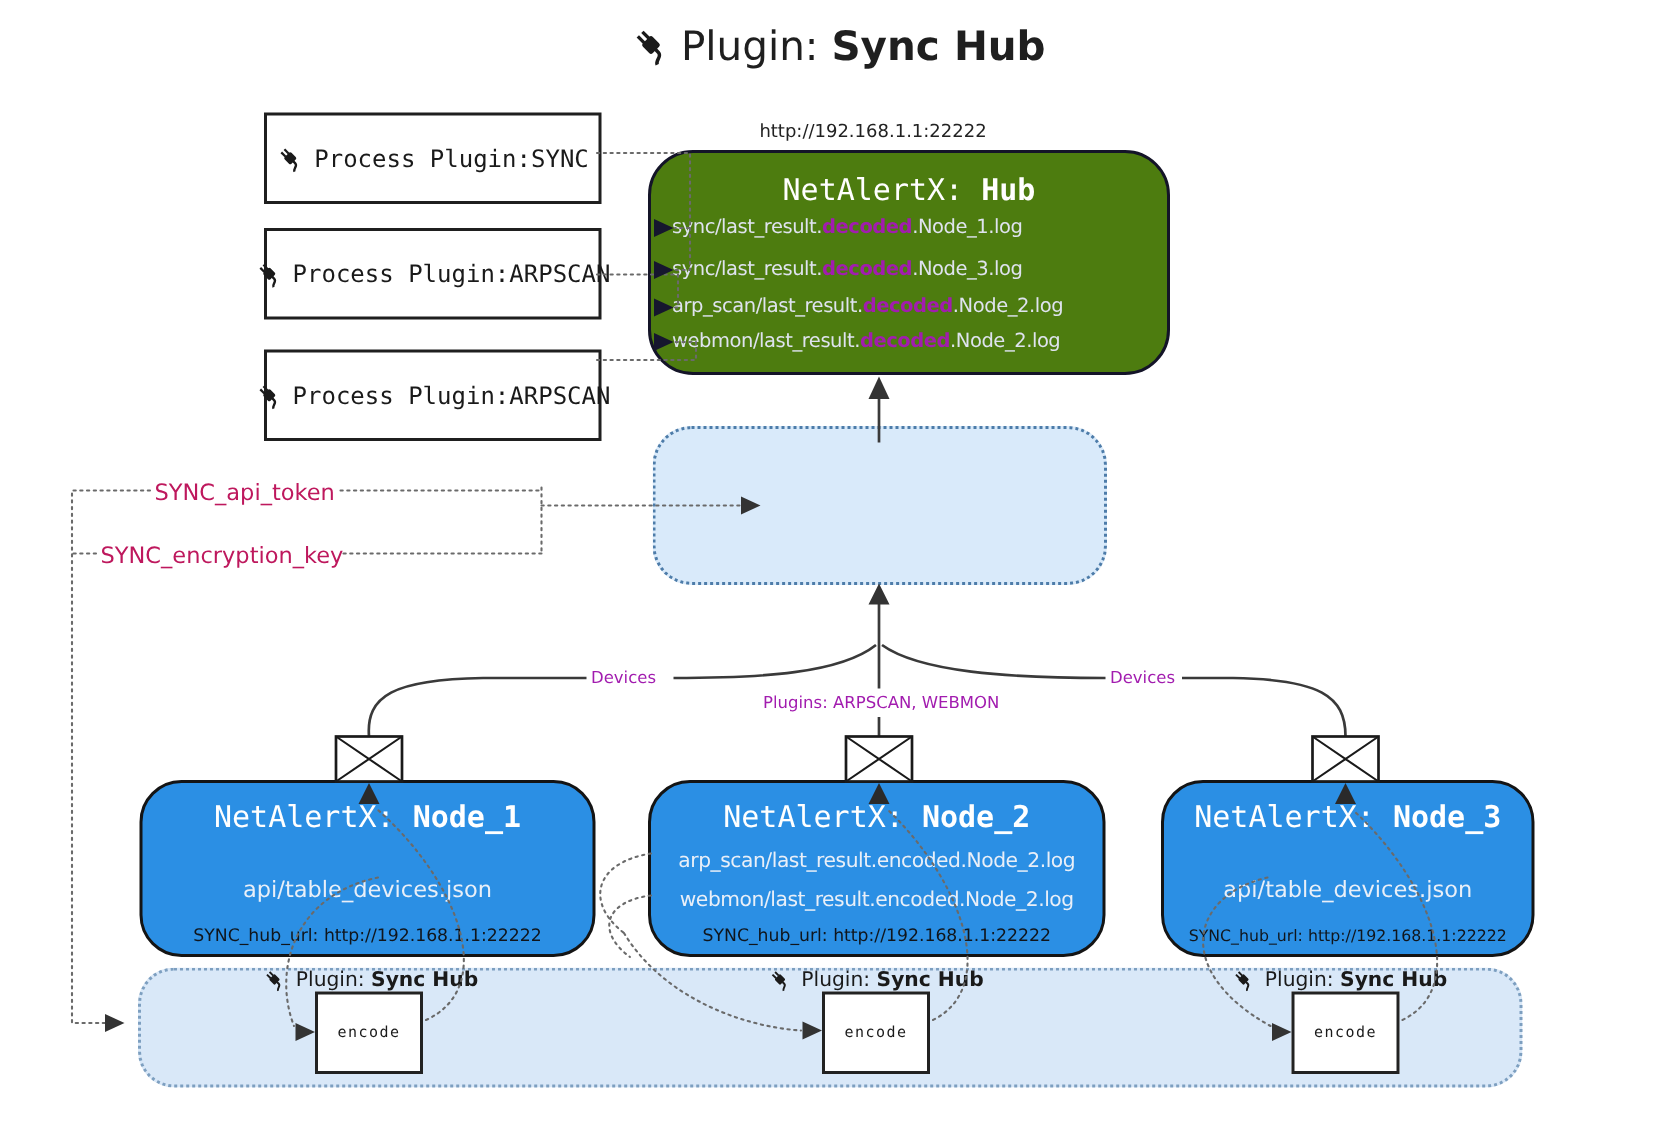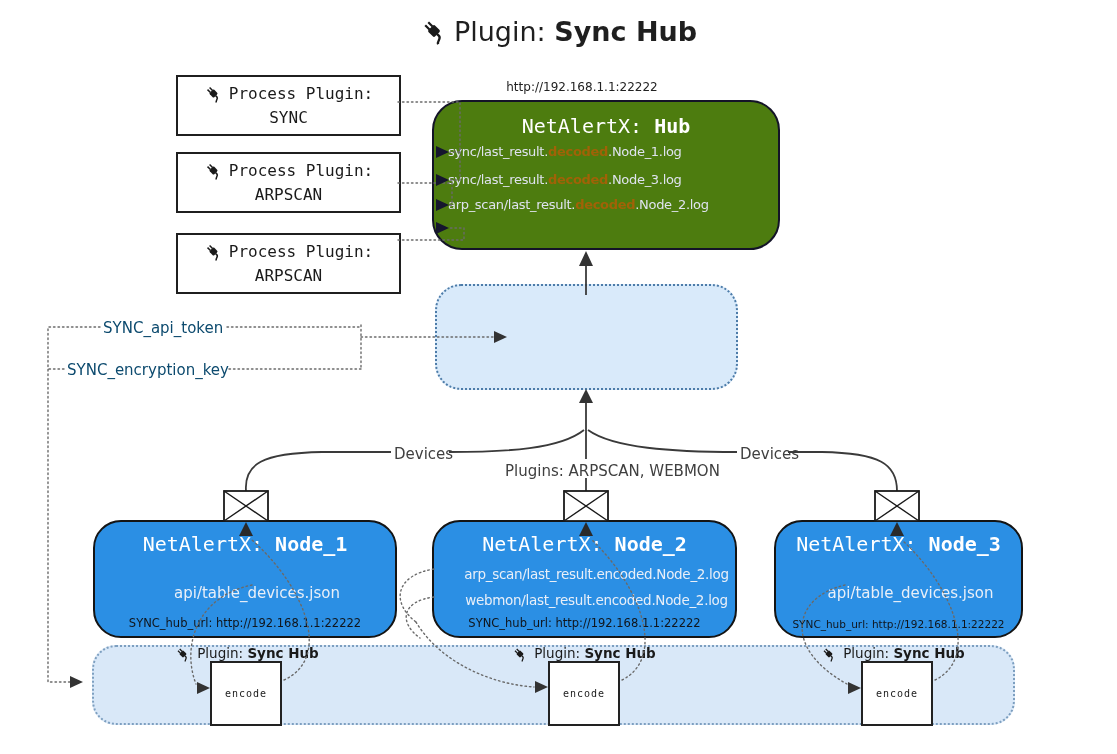--- a/index.html
+++ b/index.html
@@ -8,65 +8,65 @@
   .abs{position:absolute;}
 
   
   .page-title{left:0;top:16px;width:1117px;text-align:center;font-size:27px;color:#1f1f1f;}
   .page-title b{font-weight:bold;}
   .plug{vertical-align:-4px;margin-right:6px;}
 
   
   .proc-box{left:176px;width:221px;height:57px;background:#fff;border:2px solid #1f1f1f;
             font-family:"DejaVu Sans Mono","Liberation Mono",monospace;font-size:16px;
-            display:flex;flex-direction:column;align-items:center;justify-content:center;line-height:1.45;}
+            display:flex;flex-direction:row;align-items:center;justify-content:center;line-height:1.45;}
   .proc-box .l1{white-space:nowrap;}
 
   
   .hub-url{left:432px;top:80px;width:300px;text-align:center;font-size:12px;color:#222;}
   .hub{left:432px;top:100px;width:348px;height:150px;background:#4d7c0f;border:2px solid #141428;
        border-radius:30px;box-sizing:border-box;}
   .hub-title{position:absolute;left:0;top:12px;width:100%;text-align:center;color:#fff;
              font-family:"DejaVu Sans Mono","Liberation Mono",monospace;font-size:20px;}
   .hub-title b{font-weight:bold;}
   .hub-file{position:absolute;left:16px;width:282px;font-size:13px;color:#dfe3ef;white-space:nowrap;letter-spacing:-0.3px;}
-  .hub-file b{color:#a16207;font-weight:bold;}
+  .hub-file b{color:#a21caf;font-weight:bold;}
   .hf0{top:144px;} .hf1{top:172px;} .hf2{top:197px;} .hf3{top:220px;}
   .hub-file{left:448px;}
 
   
   .decode-panel{left:435px;top:284px;width:303px;height:106px;background:#d9eafa;
                 border:2px dotted #4d7ca9;border-radius:26px;box-sizing:border-box;}
   .decode-box{left:505px;top:295px;width:162px;height:83px;background:#fff;border:2px solid #222;
               box-sizing:border-box;display:flex;align-items:center;justify-content:center;
               font-family:"DejaVu Sans Mono","Liberation Mono",monospace;font-size:17px;letter-spacing:2px;}
 
   
-  .key-label{font-size:15px;color:#0c4a6e;white-space:nowrap;}
-
-  
-  .edge-label{font-size:15px;color:#404040;white-space:nowrap;}
+  .key-label{font-size:15px;color:#be185d;white-space:nowrap;}
+
+  
+  .edge-label{font-size:11px;color:#a21caf;white-space:nowrap;}
 
   
   .node{background:#2b8fe4;border:2px solid #141414;border-radius:28px;box-sizing:border-box;color:#fff;}
   .node-title{position:absolute;left:0;top:10px;width:100%;text-align:center;
               font-family:"DejaVu Sans Mono","Liberation Mono",monospace;font-size:20px;white-space:nowrap;}
   .node-title b{font-weight:bold;}
-  .node-file{position:absolute;left:12px;width:100%;text-align:center;color:#e9eff8;font-size:15px;white-space:nowrap;}
+  .node-file{position:absolute;left:0;width:100%;text-align:center;color:#e9eff8;font-size:15px;white-space:nowrap;}
   .node-file.small{font-size:13.5px;letter-spacing:-0.3px;}
   .node-url{position:absolute;left:0;bottom:6px;width:100%;text-align:center;color:#10151b;
             font-size:11.5px;white-space:nowrap;}
   .node-url.tight{font-size:10.5px;}
 
   
   .encode-panel{left:92px;top:645px;width:923px;height:80px;background:#d9e8f8;
                 border:2px dotted #7d9fc0;border-radius:24px;box-sizing:border-box;}
   .enc-label{top:645px;width:170px;text-align:center;font-size:13.5px;color:#1a1a1a;white-space:nowrap;}
   .enc-label b{font-weight:bold;}
-  .enc-box{top:661px;width:72px;height:65px;background:#fff;border:2px solid #222;box-sizing:border-box;
+  .enc-box{top:661px;width:72px;height:55px;background:#fff;border:2px solid #222;box-sizing:border-box;
            display:flex;align-items:center;justify-content:center;
            font-family:"DejaVu Sans Mono","Liberation Mono",monospace;font-size:10px;letter-spacing:1px;}
 
   
   .overlay{left:0;top:0;width:1117px;height:754px;pointer-events:none;z-index:10;}
 </style>
 </head>
 <body>
 
 <div class="canvas">
@@ -116,20 +116,21 @@
     <span>ARPSCAN</span>
   </div>
 
   <div class="abs hub-url">http://192.168.1.1:22222</div>
   <div class="abs hub">
     <div class="hub-title"><span>NetAlertX: </span><b>Hub</b></div>
   </div>
   <div class="abs hub-file hf0"><span>sync/last_result.</span><b>decoded</b><span>.Node_1.log</span></div>
   <div class="abs hub-file hf1"><span>sync/last_result.</span><b>decoded</b><span>.Node_3.log</span></div>
   <div class="abs hub-file hf2"><span>arp_scan/last_result.</span><b>decoded</b><span>.Node_2.log</span></div>
+  <div class="abs hub-file hf3"><span>webmon/last_result.</span><b>decoded</b><span>.Node_2.log</span></div>
 
   <div class="abs decode-panel"></div>
 
   <div class="abs key-label" style="left:103px;top:319px;">SYNC_api_token</div>
   <div class="abs key-label" style="left:67px;top:361px;">SYNC_encryption_key</div>
 
   <div class="abs edge-label" style="left:394px;top:445px;">Devices</div>
   <div class="abs edge-label" style="left:505px;top:462px;width:165px;text-align:center;">Plugins: ARPSCAN, WEBMON</div>
   <div class="abs edge-label" style="left:740px;top:445px;">Devices</div>
 

